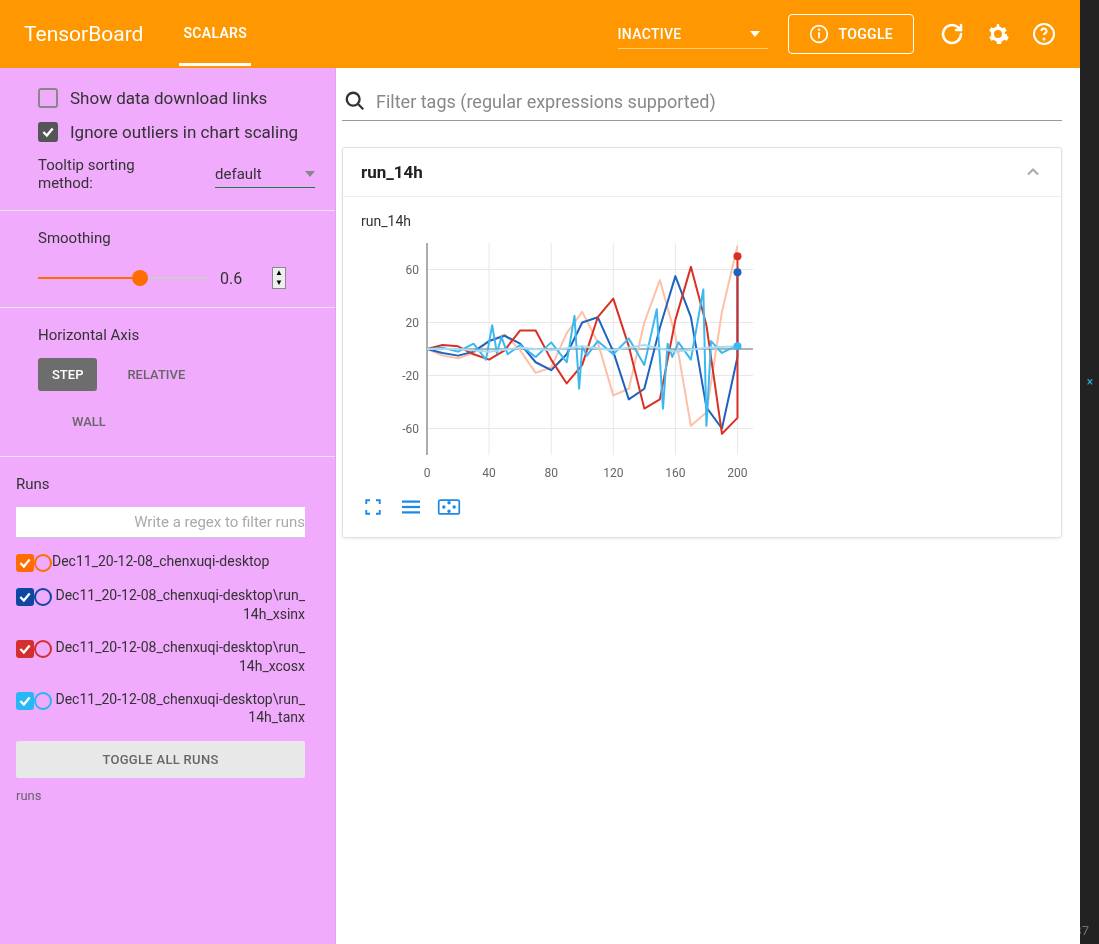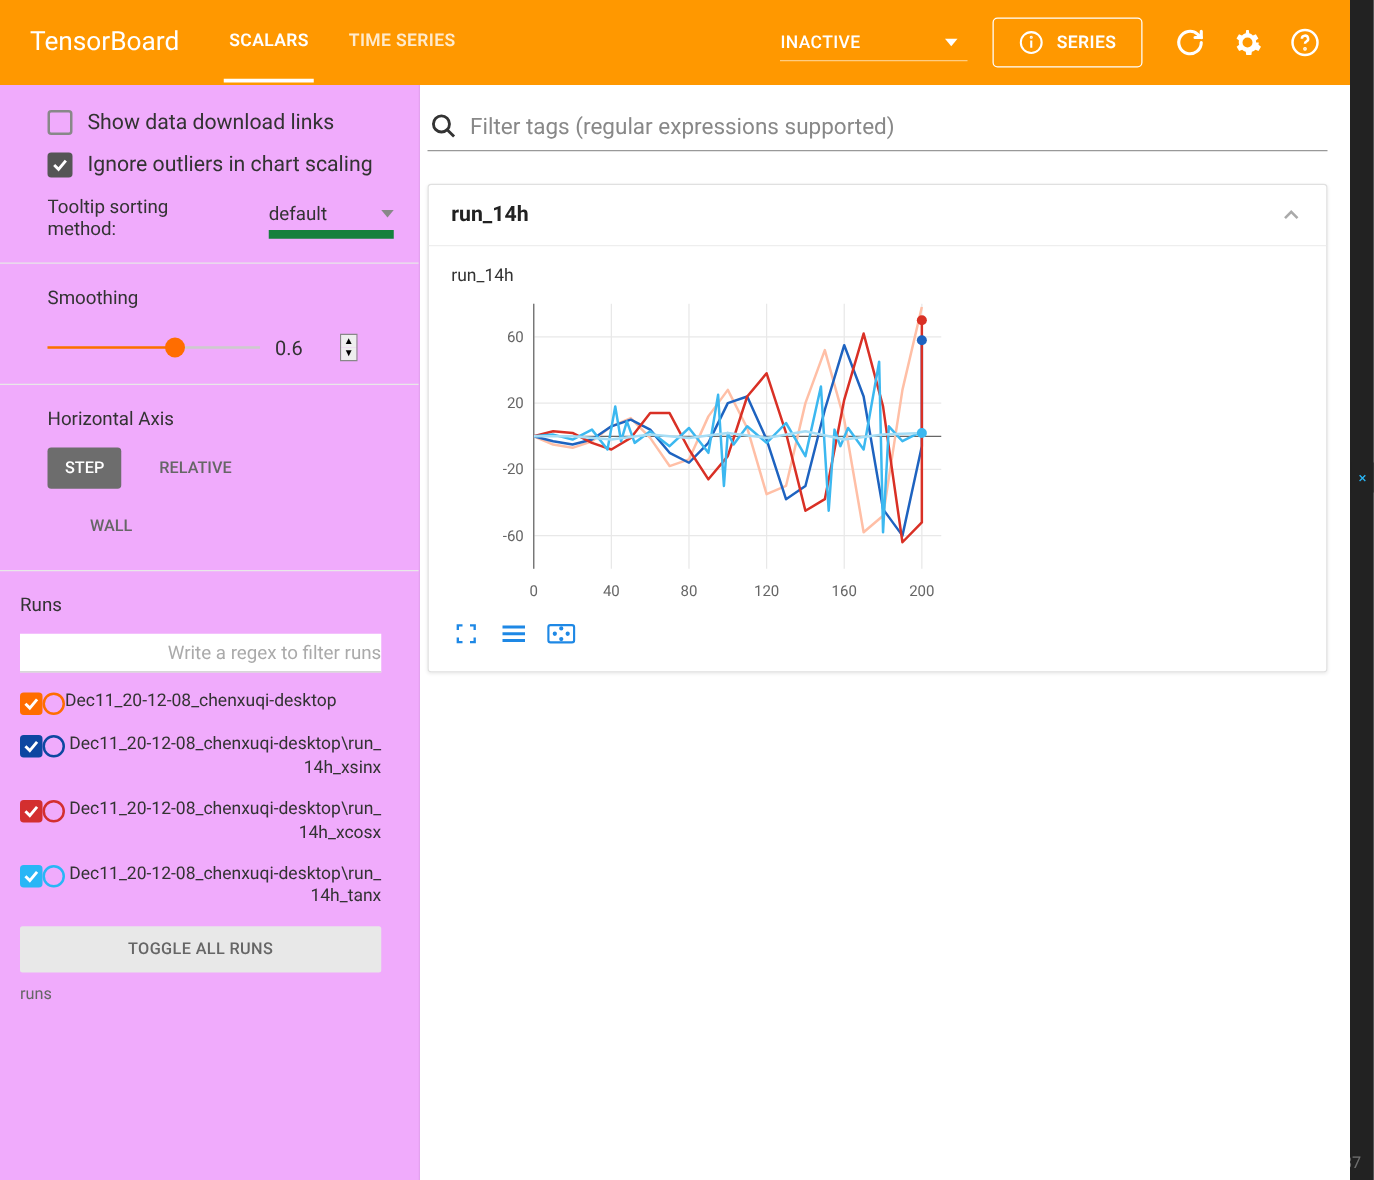--- a/index.html
+++ b/index.html
@@ -27,21 +27,21 @@
   .cbox { width: 20px; height: 20px; border: 2px solid #888; border-radius: 3px; display:flex; align-items:center; justify-content:center; flex-shrink:0; }
   .cbox.checked { background:#555; border-color:#555; }
   .cbox.checked.orange { background:#ff6d00; border-color:#ff6d00; }
   .cbox.checked.blue1 { background:#0d47a1; border-color:#0d47a1; }
   .cbox.checked.red { background:#d32f2f; border-color:#d32f2f; }
   .cbox.checked.blue2 { background:#29b6f6; border-color:#29b6f6; }
   .cbox svg { width:14px; height:14px; }
 
   .opt-row { display:flex; align-items:center; justify-content:space-between; gap:12px; }
   .opt-label { font-size:15px; color:#333; max-width:120px; }
-  .select-d { display:flex; align-items:center; gap:8px; border-bottom:7px solid #15803d; padding:4px 0; cursor:pointer; font-size:15px; color:#333; min-width:100px; justify-content:space-between; }
+  .select-d { display:flex; align-items:center; gap:8px; border-bottom:1px solid #15803d; padding:4px 0; cursor:pointer; font-size:15px; color:#333; min-width:100px; justify-content:space-between; }
 
   .slider-row { display:flex; align-items:center; gap:12px; margin-top:20px; }
   .slider { position:relative; width:170px; height:20px; }
   .track-bg { position:absolute; top:9px; left:0; right:0; height:2px; background:#ccc; }
   .track-fill { position:absolute; top:9px; left:0; height:2px; background:#ff6d00; }
   .thumb { position:absolute; top:2px; width:16px; height:16px; border-radius:50%; background:#ff6d00; cursor:pointer; }
   .num-in { display:flex; align-items:center; gap:20px; }
   .num-in .val { font-size:16px; color:#333; width:32px; }
   .stepper { width:14px; height:22px; border:1px solid #888; display:flex; flex-direction:column; }
   .stepper div { flex:1; font-size:8px; line-height:10px; text-align:center; background:#eee; }
@@ -91,34 +91,33 @@
   .caret-down { width:0; height:0; border-left:5px solid transparent; border-right:5px solid transparent; border-top:6px solid currentColor; }
 </style>
 </head>
 <body>
 
 <div class="app">
   <div class="header">
     <div class="brand">TensorBoard</div>
     <div class="tabs">
       <div class="tab active">SCALARS</div>
-      <div class="tab">TIME SERIES</div>
     </div>
     <div class="spacer"></div>
     <div class="inactive-select">
       <span>INACTIVE</span>
       <span class="caret-down"></span>
     </div>
     <div class="upload-btn">
       <svg width="20" height="20" viewBox="0 0 24 24" fill="none" stroke="#fff" stroke-width="2">
           <circle cx="12" cy="12" r="10"></circle>
           <line x1="12" y1="10" x2="12" y2="17"></line>
           <circle cx="12" cy="7" r="0.5" fill="#fff"></circle>
         </svg>
-      <span>SERIES</span>
+      <span>TOGGLE</span>
     </div>
     <div class="icon-row">
       <div class="hicon">
           <svg width="24" height="24" viewBox="0 0 24 24" fill="none" stroke="#fff" stroke-width="2.5" stroke-linecap="round">
             <path d="M21 12a9 9 0 1 1-3-6.7L21 8"></path>
             <polyline points="21 3 21 8 16 8"></polyline>
           </svg>
         </div>
       <div class="hicon">
           <svg width="24" height="24" viewBox="0 0 24 24" fill="#fff">

